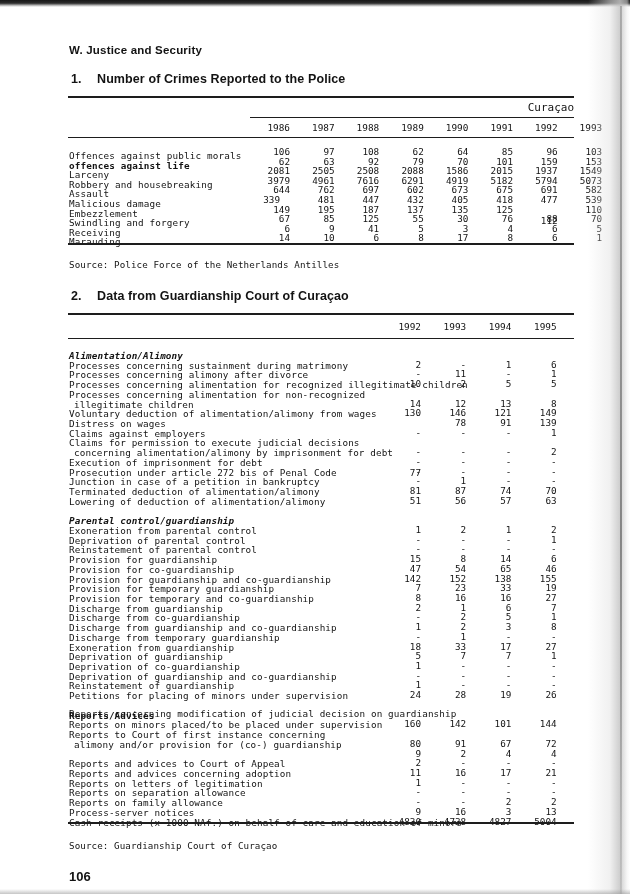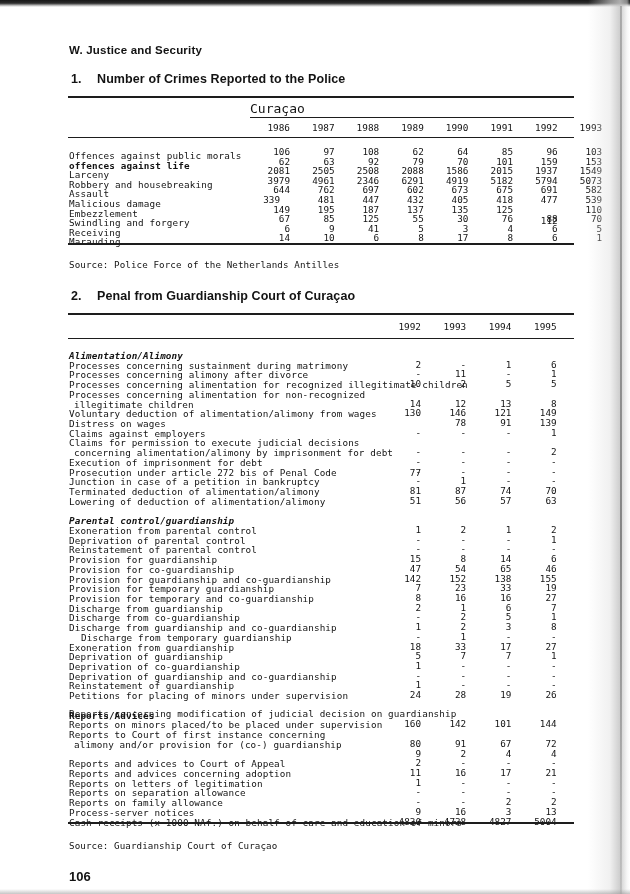--- a/index.html
+++ b/index.html
@@ -92,22 +92,22 @@
   #t1-rule-top    { left: 68px; top: 96px;  width: 506px; height: 1.6px; }
   #t1-rule-span   { left: 250px; top: 117px; width: 324px; height: 1.1px; }
   #t1-rule-head   { left: 68px; top: 137px; width: 506px; height: 1.1px; }
   #t1-rule-bottom { left: 68px; top: 243px; width: 506px; height: 1.8px; }
 
   .t1-spanlabel {
     position: absolute;
     top: 101px;
     left: 250px;
     width: 324px;
-    text-align: left;
-    font-size: 13px;
+    text-align: right;
+    font-size: 11px;
   }
   .t1-year {
     position: absolute;
     top: 122px;
     width: 40px;
     text-align: right;
     font-size: 9.4px;
   }
   .t1-label {
     position: absolute;
@@ -212,21 +212,21 @@
         <div class="t1-val" style="left: 294.6px; top: 165.2px;">2505</div>
         <div class="t1-val" style="left: 339.2px; top: 165.2px;">2508</div>
         <div class="t1-val" style="left: 383.8px; top: 165.2px;">2088</div>
         <div class="t1-val" style="left: 428.4px; top: 165.2px;">1586</div>
         <div class="t1-val" style="left: 473px; top: 165.2px;">2015</div>
         <div class="t1-val" style="left: 517.6px; top: 165.2px;">1937</div>
         <div class="t1-val" style="left: 562.2px; top: 165.2px;">1549</div>
         <div class="t1-label" style="top: 178.8px;">Robbery and housebreaking</div>
         <div class="t1-val" style="left: 250px; top: 174.8px;">3979</div>
         <div class="t1-val" style="left: 294.6px; top: 174.8px;">4961</div>
-        <div class="t1-val" style="left: 339.2px; top: 174.8px;">2346</div>
+        <div class="t1-val" style="left: 339.2px; top: 174.8px;">7616</div>
         <div class="t1-val" style="left: 383.8px; top: 174.8px;">6291</div>
         <div class="t1-val" style="left: 428.4px; top: 174.8px;">4919</div>
         <div class="t1-val" style="left: 473px; top: 174.8px;">5182</div>
         <div class="t1-val" style="left: 517.6px; top: 174.8px;">5794</div>
         <div class="t1-val" style="left: 562.2px; top: 174.8px;">5073</div>
         <div class="t1-label" style="top: 188.4px;">Assault</div>
         <div class="t1-val" style="left: 250px; top: 184.4px;">644</div>
         <div class="t1-val" style="left: 294.6px; top: 184.4px;">762</div>
         <div class="t1-val" style="left: 339.2px; top: 184.4px;">697</div>
         <div class="t1-val" style="left: 383.8px; top: 184.4px;">602</div>
@@ -279,21 +279,21 @@
         <div class="t1-val" style="left: 473px; top: 232.4px;">8</div>
         <div class="t1-val" style="left: 517.6px; top: 232.4px;">6</div>
         <div class="t1-val" style="left: 562.2px; top: 232.4px;">1</div>
       </div>
     <div class="rule" id="t1-rule-bottom"></div>
   </div>
 
   <div class="source-line" id="source1">Source: Police Force of the Netherlands Antilles</div>
 
   <div class="tbl-title" id="title2">
-    <span class="num">2.</span><span>Penal from Guardianship Court of Curaçao</span>
+    <span class="num">2.</span><span>Data from Guardianship Court of Curaçao</span>
   </div>
 
   <div id="table2">
     <div class="rule" id="t2-rule-top"></div>
     <div class="rule" id="t2-rule-head"></div>
     <div id="t2-years">
         <div class="t2-year" style="left: 379px;">1992</div>
         <div class="t2-year" style="left: 424.2px;">1993</div>
         <div class="t2-year" style="left: 469.4px;">1994</div>
         <div class="t2-year" style="left: 514.6px;">1995</div>
@@ -416,21 +416,21 @@
         <div class="t2-label" style="top: 612.44px;">Discharge from co-guardianship</div>
         <div class="t2-val" style="left: 379px; top: 611.44px;">-</div>
         <div class="t2-val" style="left: 424.2px; top: 611.44px;">2</div>
         <div class="t2-val" style="left: 469.4px; top: 611.44px;">5</div>
         <div class="t2-val" style="left: 514.6px; top: 611.44px;">1</div>
         <div class="t2-label" style="top: 622.16px;">Discharge from guardianship and co-guardianship</div>
         <div class="t2-val" style="left: 379px; top: 621.16px;">1</div>
         <div class="t2-val" style="left: 424.2px; top: 621.16px;">2</div>
         <div class="t2-val" style="left: 469.4px; top: 621.16px;">3</div>
         <div class="t2-val" style="left: 514.6px; top: 621.16px;">8</div>
-        <div class="t2-label" style="top: 631.88px; margin-left: 12px;">Discharge from temporary guardianship</div>
+        <div class="t2-label" style="top: 631.88px;">Discharge from temporary guardianship</div>
         <div class="t2-val" style="left: 379px; top: 630.88px;">-</div>
         <div class="t2-val" style="left: 424.2px; top: 630.88px;">1</div>
         <div class="t2-val" style="left: 469.4px; top: 630.88px;">-</div>
         <div class="t2-val" style="left: 514.6px; top: 630.88px;">-</div>
         <div class="t2-label" style="top: 641.6px;">Exoneration from guardianship</div>
         <div class="t2-val" style="left: 379px; top: 640.6px;">18</div>
         <div class="t2-val" style="left: 424.2px; top: 640.6px;">33</div>
         <div class="t2-val" style="left: 469.4px; top: 640.6px;">17</div>
         <div class="t2-val" style="left: 514.6px; top: 640.6px;">27</div>
         <div class="t2-label" style="top: 651.32px;">Deprivation of guardianship</div>

